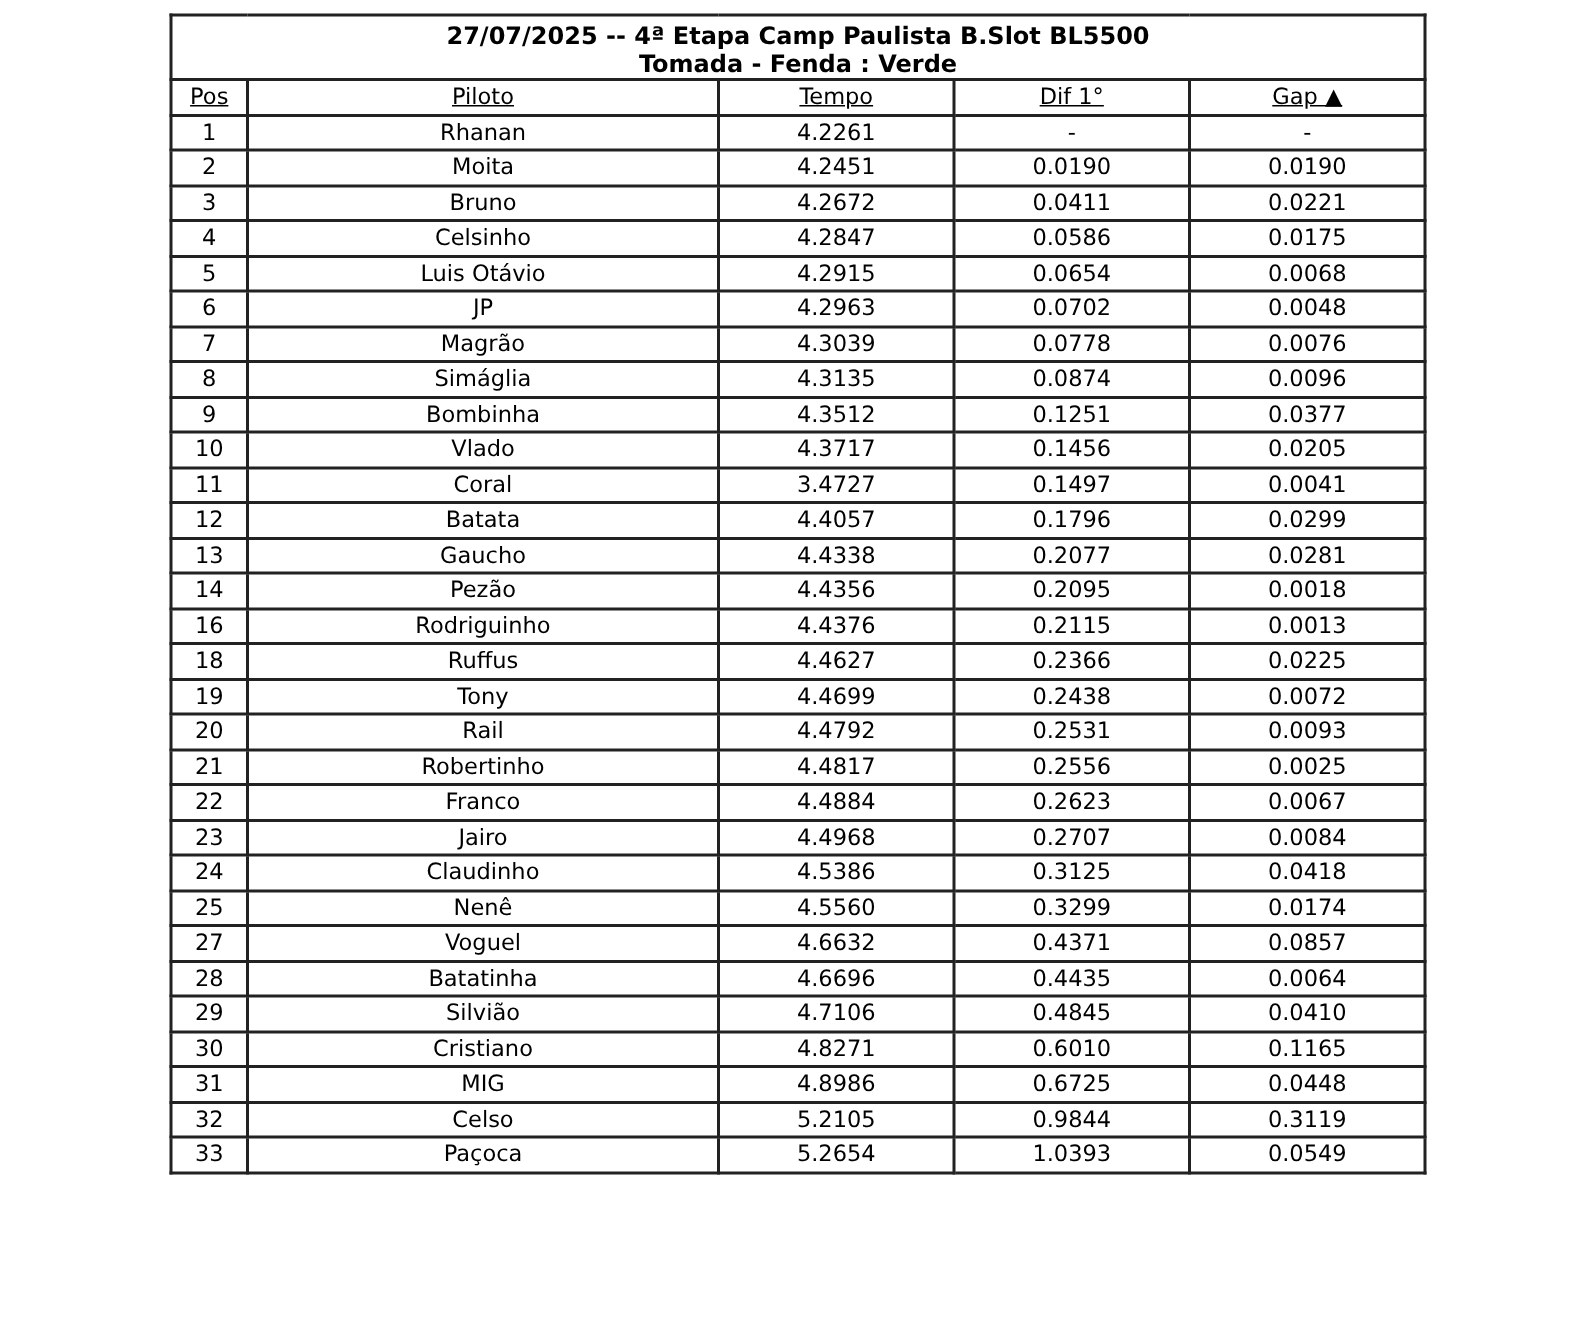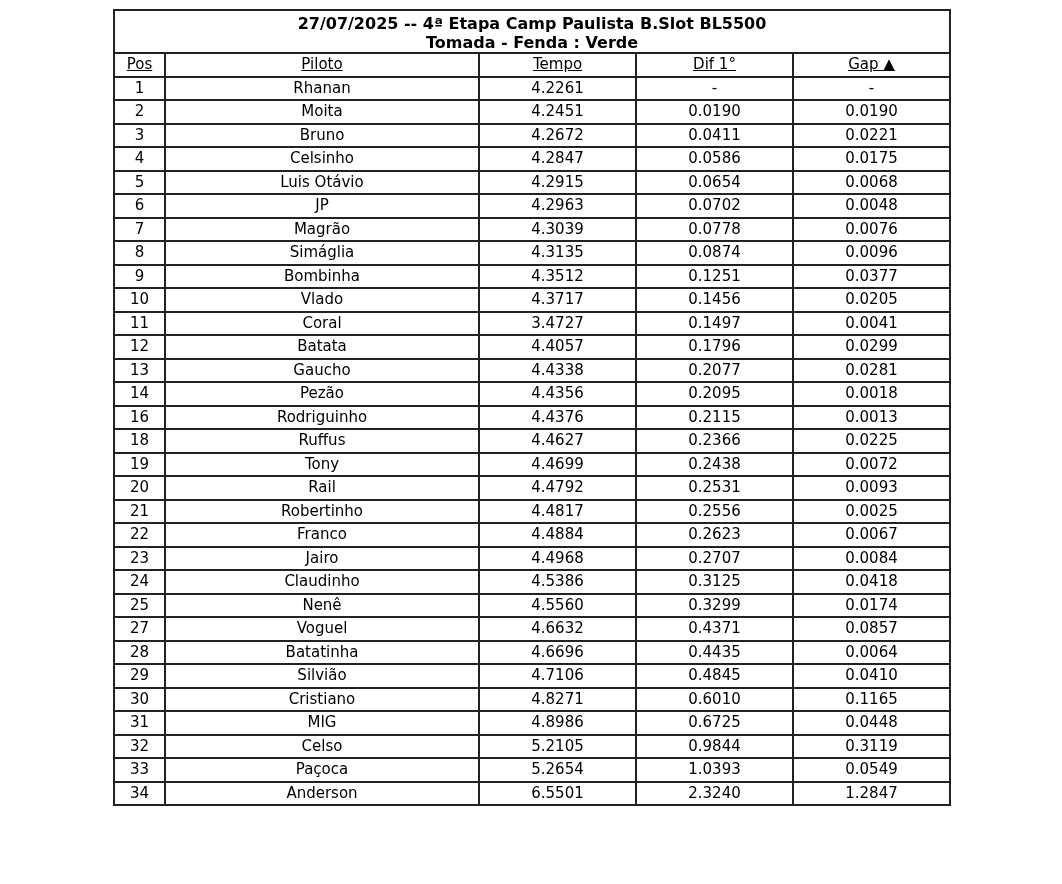--- a/index.html
+++ b/index.html
@@ -261,21 +261,14 @@
         <td>0.9844</td>
         <td>0.3119</td>
       </tr>
       <tr>
         <td>33</td>
         <td>Paçoca</td>
         <td>5.2654</td>
         <td>1.0393</td>
         <td>0.0549</td>
       </tr>
-      <tr>
-        <td>34</td>
-        <td>Anderson</td>
-        <td>6.5501</td>
-        <td>2.3240</td>
-        <td>1.2847</td>
-      </tr>
     </tbody>
 </table>
 
 </body></html>

